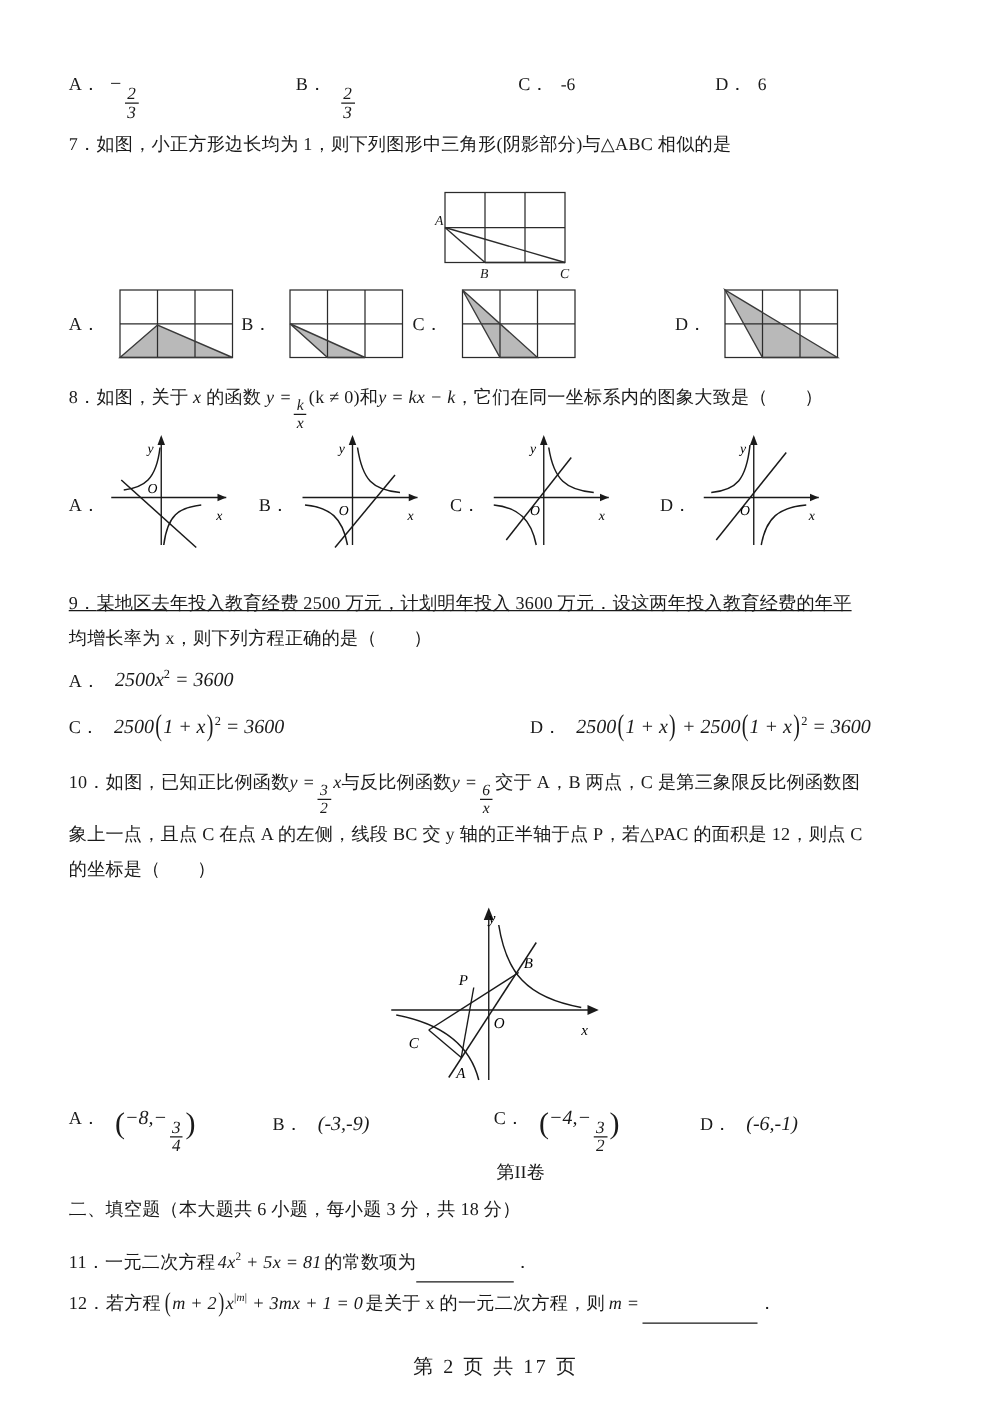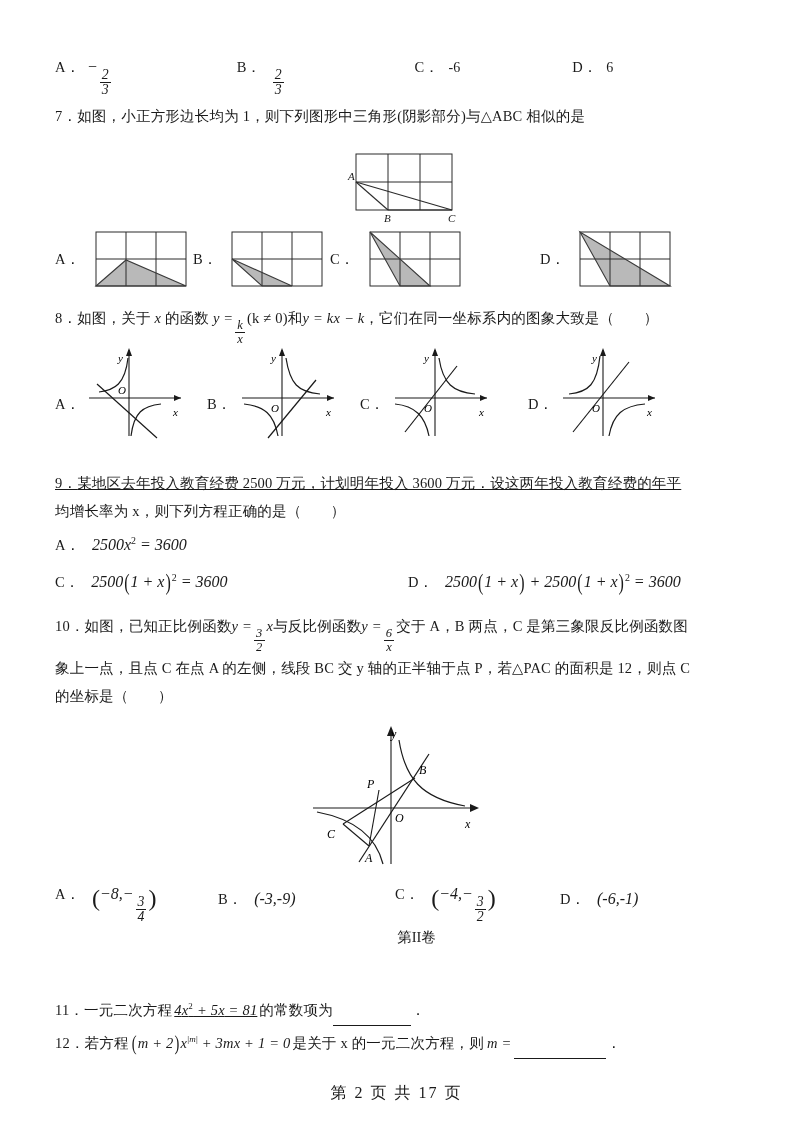--- a/index.html
+++ b/index.html
@@ -252,21 +252,21 @@
   </div>
 
   <div class="row" style="left:55px;top:535px;">
     <span class="opt-label">A．</span>
     <span class="math" style="margin-left:8px;">2500<span class="math">x</span><sup class="up">2</sup> = 3600</span>
   </div>
   <div class="row" style="left:55px;top:572px;">
     <span class="opt-label">C．</span>
     <span class="math" style="margin-left:8px;">2500<span class="paren">(</span>1 + <span class="math">x</span><span class="paren">)</span><sup class="up">2</sup> = 3600</span>
   </div>
-  <div class="row" style="left:408px;top:572px;text-align:right;">
+  <div class="row" style="left:424px;top:572px;text-align:right;">
     <span class="opt-label">D．</span>
     <span class="math" style="margin-left:8px;">2500<span class="paren">(</span>1 + <span class="math">x</span><span class="paren">)</span> + 2500<span class="paren">(</span>1 + <span class="math">x</span><span class="paren">)</span><sup class="up">2</sup> = 3600</span>
   </div>
 
   <div class="row q-text" style="left:55px;top:613px;width:705px;">
     <span>10．</span><span>如图，已知正比例函数</span><span class="math"><span>y =</span><span class="frac">
           <span class="num">3</span>
           <span class="den">2</span>
         </span><span>x</span></span><span>与反比例函数</span><span class="math"><span>y =</span><span class="frac">
           <span class="num">6</span>
@@ -328,23 +328,24 @@
           <span class="den">2</span>
         </span><span class="big-paren">)</span></span>
   </div>
   <div class="row" style="left:560px;top:890px;">
     <span class="opt-label">D．</span>
     <span class="math" style="margin-left:8px;">(-6,-1)</span>
   </div>
 
   <div class="row center" style="left:0;top:928px;font-size:14.5px;">第II卷</div>
 
+  <div class="row q-text" style="left:55px;top:955px;width:700px;">二、填空题（本大题共 6 小题，每小题 3 分，共 18 分）</div>
 
   <div class="row q-text" style="left:55px;top:997px;width:700px;">
-    <span>11．</span><span>一元二次方程</span><span class="math" style="margin:0 2px;text-decoration:underline;">4<span class="math">x</span><sup class="up">2</sup> + 5<span class="math">x</span> = 81</span><span>的常数项为</span><span class="blank" style="width:78px;">&nbsp;</span><span>．</span>
+    <span>11．</span><span>一元二次方程</span><span class="math" style="margin:0 2px;">4<span class="math">x</span><sup class="up">2</sup> + 5<span class="math">x</span> = 81</span><span>的常数项为</span><span class="blank" style="width:78px;">&nbsp;</span><span>．</span>
   </div>
 
   <div class="row q-text" style="left:55px;top:1030px;width:700px;">
     <span>12．</span><span>若方程</span><span class="math" style="margin:0 2px;"><span class="paren">(</span><span class="math">m</span> + 2<span class="paren">)</span><span class="math">x</span><sup class="up">|<span style="font-style:italic;">m</span>|</sup> + 3<span class="math">mx</span> + 1 = 0</span><span>是关于 x 的一元二次方程，则</span><span class="math" style="margin:0 3px;">m =</span><span class="blank" style="width:92px;">&nbsp;</span><span>．</span>
   </div>
 
   <div class="footer">第 2 页  共 17 页</div>
 
 </div>
 

